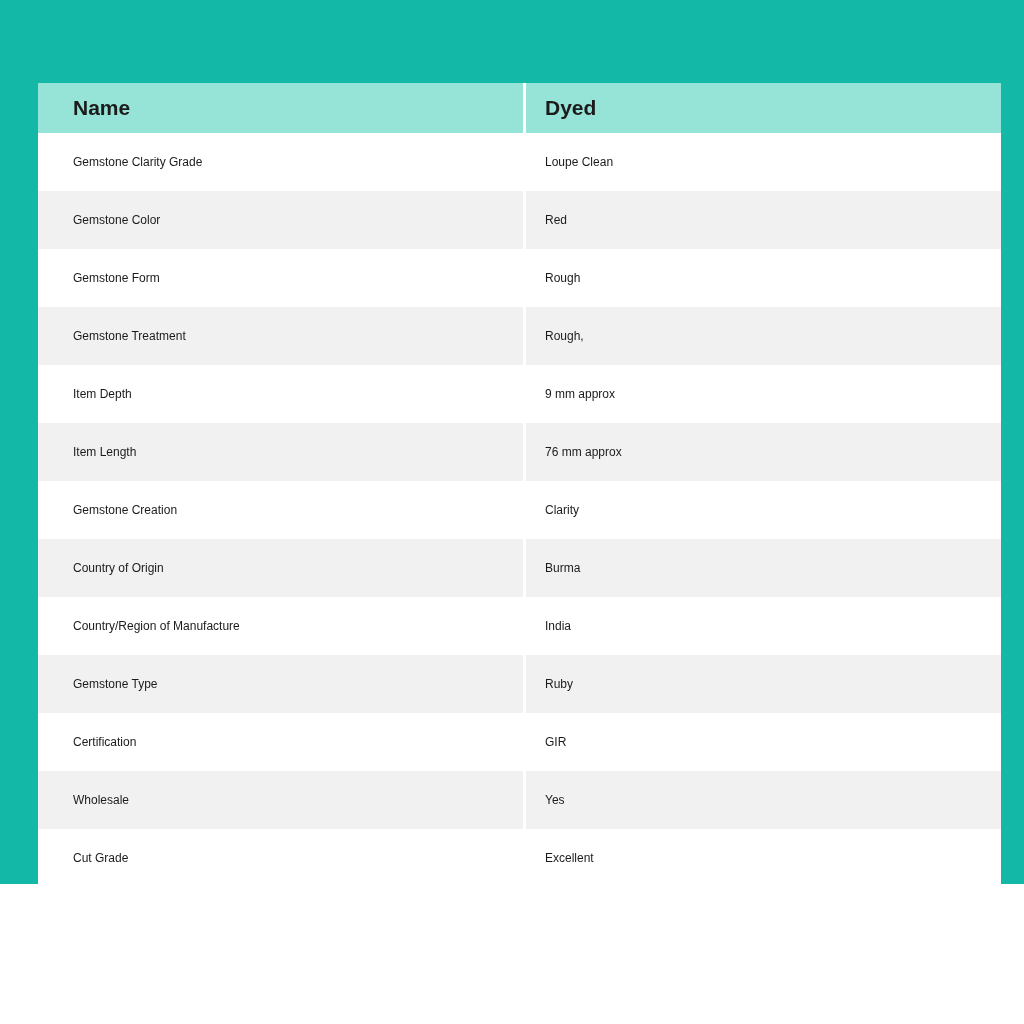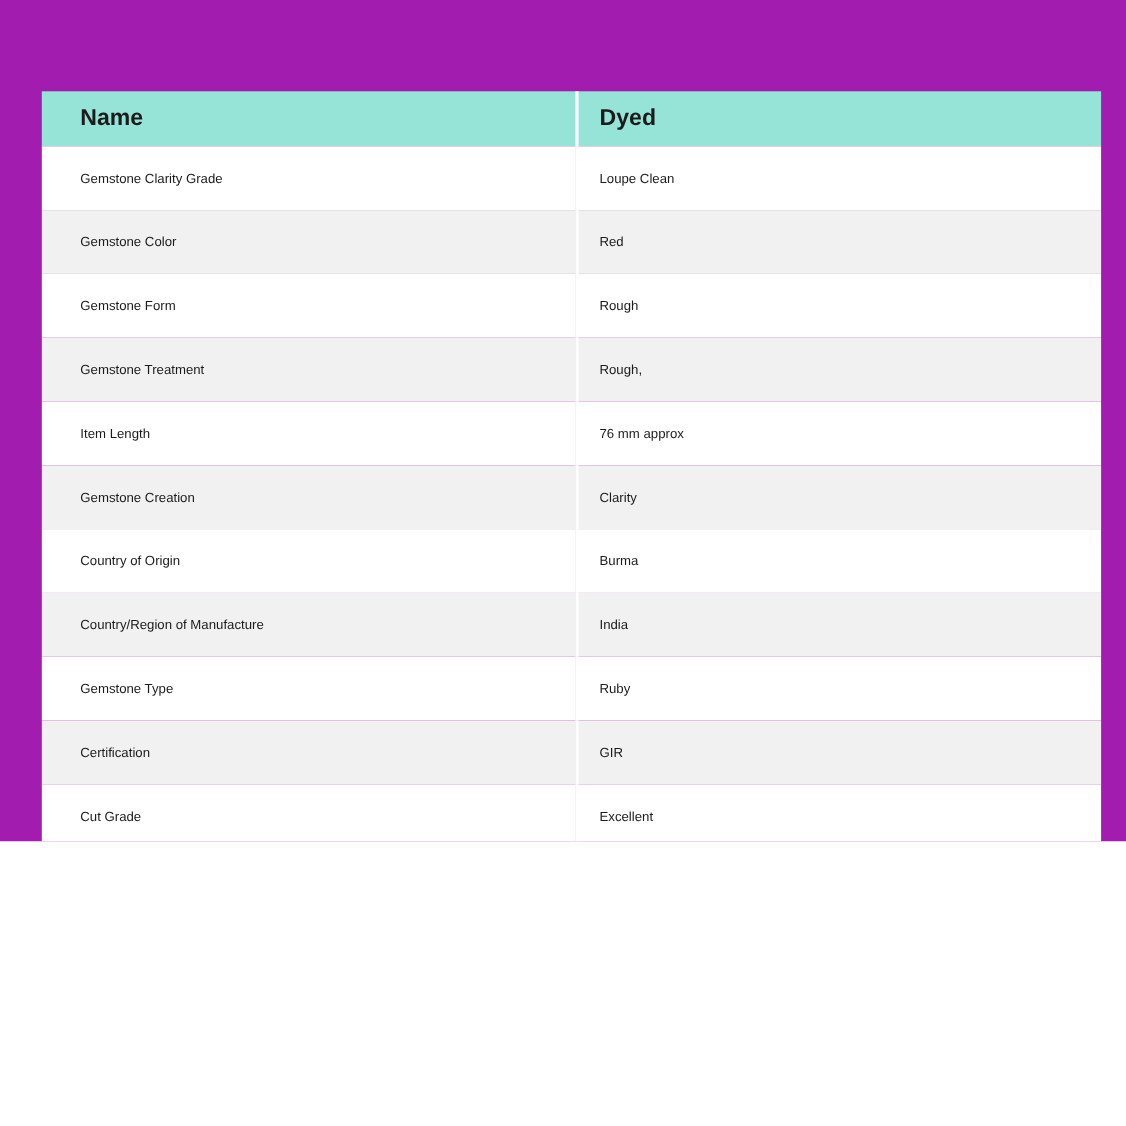--- a/index.html
+++ b/index.html
@@ -4,22 +4,22 @@
 <style>
   html, body {
     margin: 0;
     padding: 0;
     background: #ffffff;
     font-family: "Liberation Sans", sans-serif;
   }
   .page {
     position: relative;
     width: 1024px;
-    height: 765px;
-    background: #a21caf;
+    height: 884px;
+    background: #14b8a6;
     overflow: hidden;
   }
   table.specs {
     position: absolute;
     left: 38px;
     top: 83px;
     width: 963px;
     border-collapse: separate;
     border-spacing: 0;
     table-layout: fixed;
@@ -80,20 +80,24 @@
         </tr>
         <tr>
           <td>Gemstone Form</td>
           <td>Rough</td>
         </tr>
         <tr>
           <td>Gemstone Treatment</td>
           <td>Rough,</td>
         </tr>
         <tr>
+          <td>Item Depth</td>
+          <td>9 mm approx</td>
+        </tr>
+        <tr>
           <td>Item Length</td>
           <td>76 mm approx</td>
         </tr>
         <tr>
           <td>Gemstone Creation</td>
           <td>Clarity</td>
         </tr>
         <tr>
           <td>Country of Origin</td>
           <td>Burma</td>
@@ -104,22 +108,22 @@
         </tr>
         <tr>
           <td>Gemstone Type</td>
           <td>Ruby</td>
         </tr>
         <tr>
           <td>Certification</td>
           <td>GIR</td>
         </tr>
         <tr>
+          <td>Wholesale</td>
+          <td>Yes</td>
+        </tr>
+        <tr>
           <td>Cut Grade</td>
           <td>Excellent</td>
-        </tr>
-        <tr>
-          <td>Wholesale</td>
-          <td>Yes</td>
         </tr>
       </tbody>
   </table>
 </div>
 
 </body></html>

